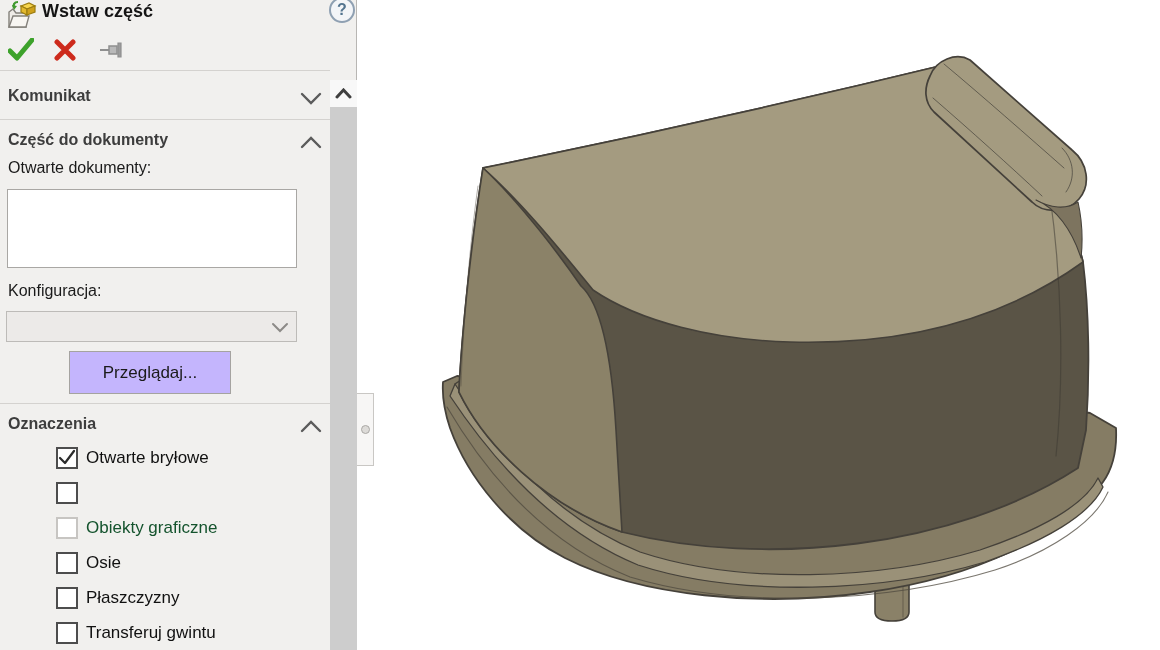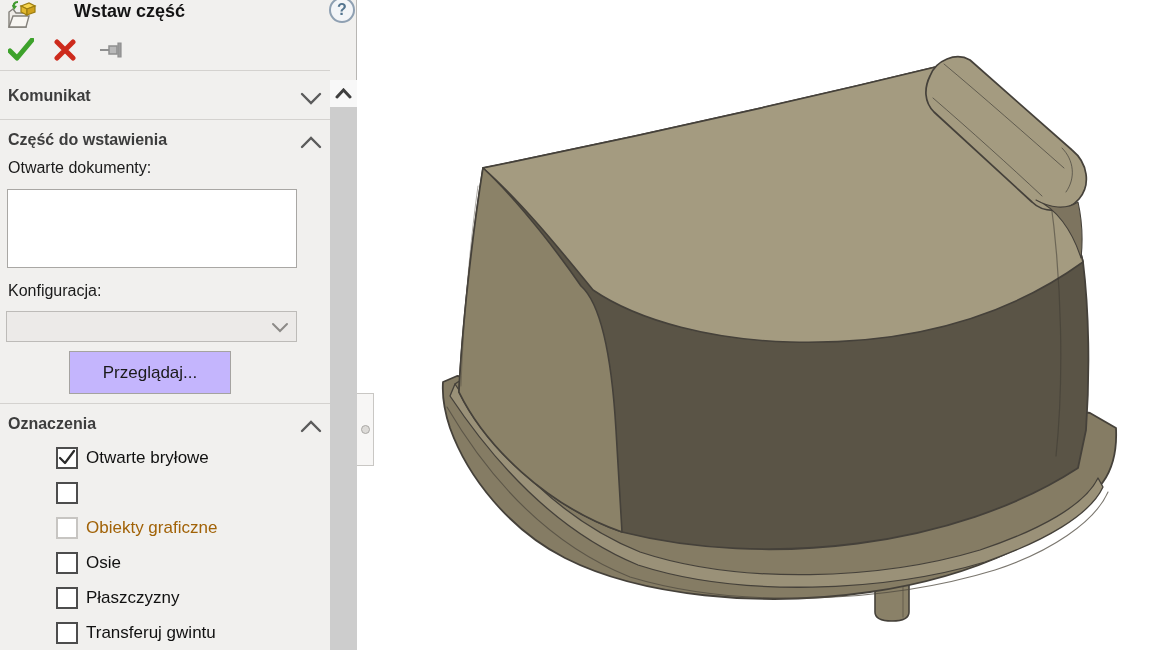--- a/index.html
+++ b/index.html
@@ -4,21 +4,21 @@
 <style>
   * { margin:0; padding:0; box-sizing:border-box; }
   html,body { width:1160px; height:650px; background:#ffffff; overflow:hidden;
     font-family:"Liberation Sans", sans-serif; }
   #screen { position:relative; width:1160px; height:650px; background:#fff; }
 
   
   #panel { position:absolute; left:0; top:0; width:357px; height:650px;
     background:#f1f0ee; border-right:1px solid #b8b6b3; }
   .pm-header { position:absolute; left:0; top:0; width:330px; height:32px; }
-  .pm-title { position:absolute; left:42px; top:1px; font-size:18px; font-weight:bold; color:#141414;margin-left:32px; }
+  .pm-title { position:absolute; left:42px; top:1px; font-size:18px; font-weight:bold; color:#141414; }
   .hdr-icon { position:absolute; left:6px; top:0px; }
   .help-btn { position:absolute; left:329px; top:-3px; width:26px; height:26px; border-radius:50%;
     border:2px solid #8fa0b2; background:#f3f5f8; color:#53748f; font-weight:bold; font-size:16px;
     display:flex; align-items:center; justify-content:center; }
   .toolbar { position:absolute; left:0; top:34px; width:330px; height:34px; }
   .tb-btn { position:absolute; top:2px; width:30px; height:28px; display:flex; align-items:center; justify-content:center; }
   .divider { position:absolute; left:0; width:330px; height:0; border-top:1px solid #d4d2cf; }
 
   .section-head { position:absolute; left:0; width:330px; height:32px; }
   .section-label { position:absolute; left:8px; top:5px; font-size:16px; font-weight:bold; color:#3d3d3d; }
@@ -32,21 +32,21 @@
   .combo-chevron { position:absolute; left:264px; top:10px; }
   .browse-btn { position:absolute; left:69px; top:351px; width:162px; height:43px;
     background:#c4b5fd; border:1px solid #a5a3a0; font-size:17px; color:#1a1a1a;
     display:flex; align-items:center; justify-content:center; font-family:"Liberation Sans",sans-serif; }
 
   .cb-row { position:absolute; left:56px; width:270px; height:24px; }
   .cb-box { position:absolute; left:0; top:0; width:22px; height:22px; background:#fff;
     border:2px solid #4d4d4d; }
   .cb-box.disabled { border-color:#c7c5c2; }
   .cb-label { position:absolute; left:30px; top:1px; font-size:17px; color:#111; white-space:nowrap; }
-  .cb-label.disabled { color:#a16207; }
+  .cb-label.disabled { color:#14532d; }
 
   
   #pm-scrollbar { position:absolute; left:330px; top:80px; width:27px; height:570px; background:#f1f1f1; }
   #pm-scroll-up { position:absolute; left:0; top:0; width:27px; height:27px; background:#f8f8f8;
     display:flex; align-items:center; justify-content:center; }
   #pm-scroll-thumb { position:absolute; left:0; top:27px; width:27px; height:543px; background:#cdcdcd; }
 
   
   #splitter { position:absolute; left:357px; top:393px; width:17px; height:73px;
     background:#f7f6f5; border:1px solid #c9c7c4; border-left:none; }
@@ -101,21 +101,21 @@
 
     <div class="section-head" style="top:82px;padding-left:8px;">
       <div class="section-label">Komunikat</div>
       <svg class="chevron" width="22" height="13" viewBox="0 0 22 13">
         <path d="M2 2 L11 11 L20 2" fill="none" stroke="#5b5b5b" stroke-width="2.4" stroke-linecap="round"></path>
       </svg>
     </div>
     <div class="divider" style="top:119px;"></div>
 
     <div class="section-head" style="top:126px;">
-      <div class="section-label">Część do wstawienia</div>
+      <div class="section-label">Część do dokumenty</div>
       <svg class="chevron" width="22" height="13" viewBox="0 0 22 13">
         <path d="M2 11 L11 2 L20 11" fill="none" stroke="#5b5b5b" stroke-width="2.4" stroke-linecap="round"></path>
       </svg>
     </div>
 
     <div class="field-label" style="top:159px;">Otwarte dokumenty:</div>
     <div class="listbox"></div>
 
     <div class="field-label" style="top:282px;">Konfiguracja:</div>
     <div class="combo">

